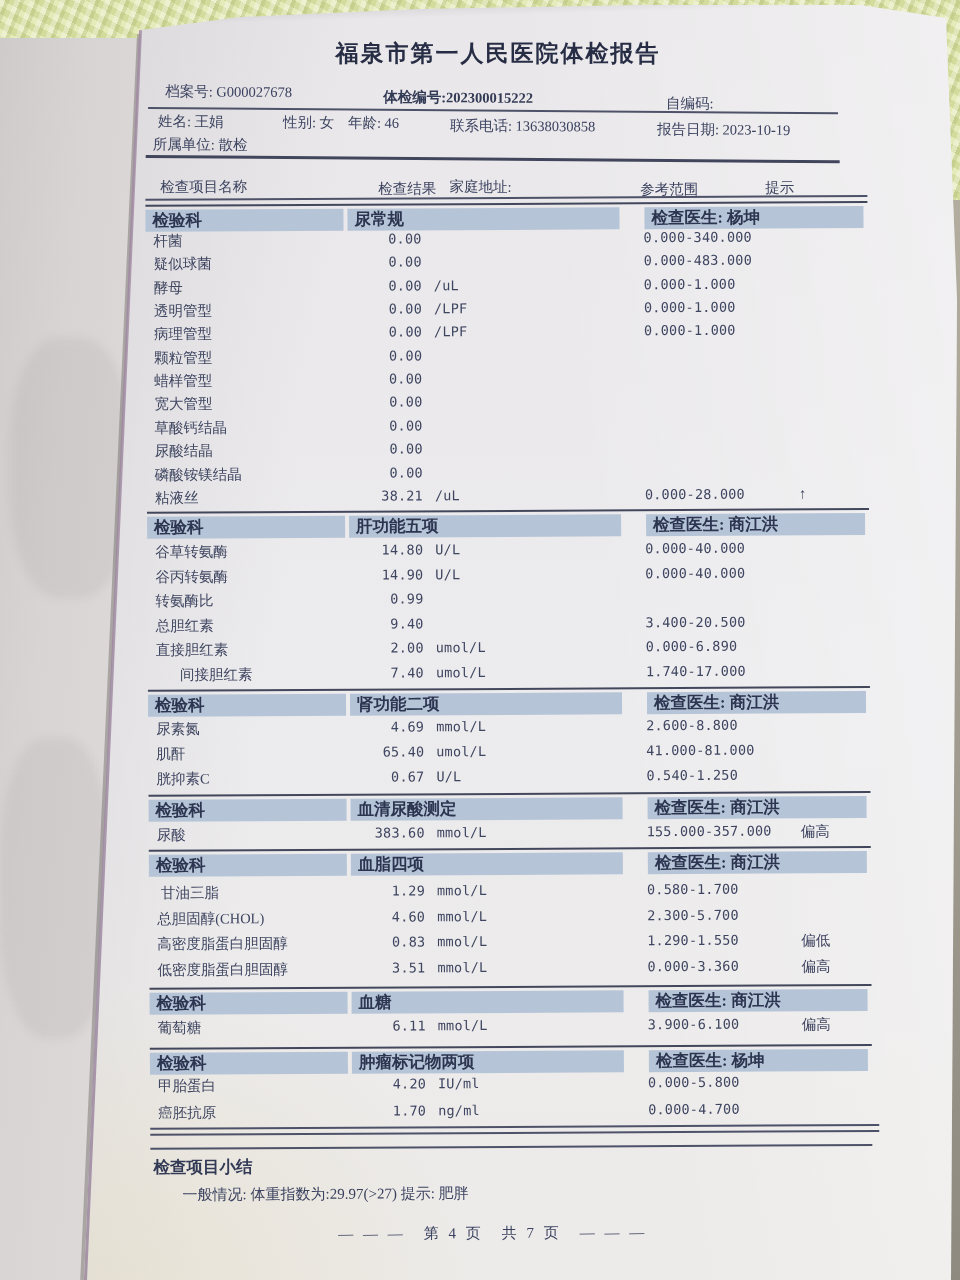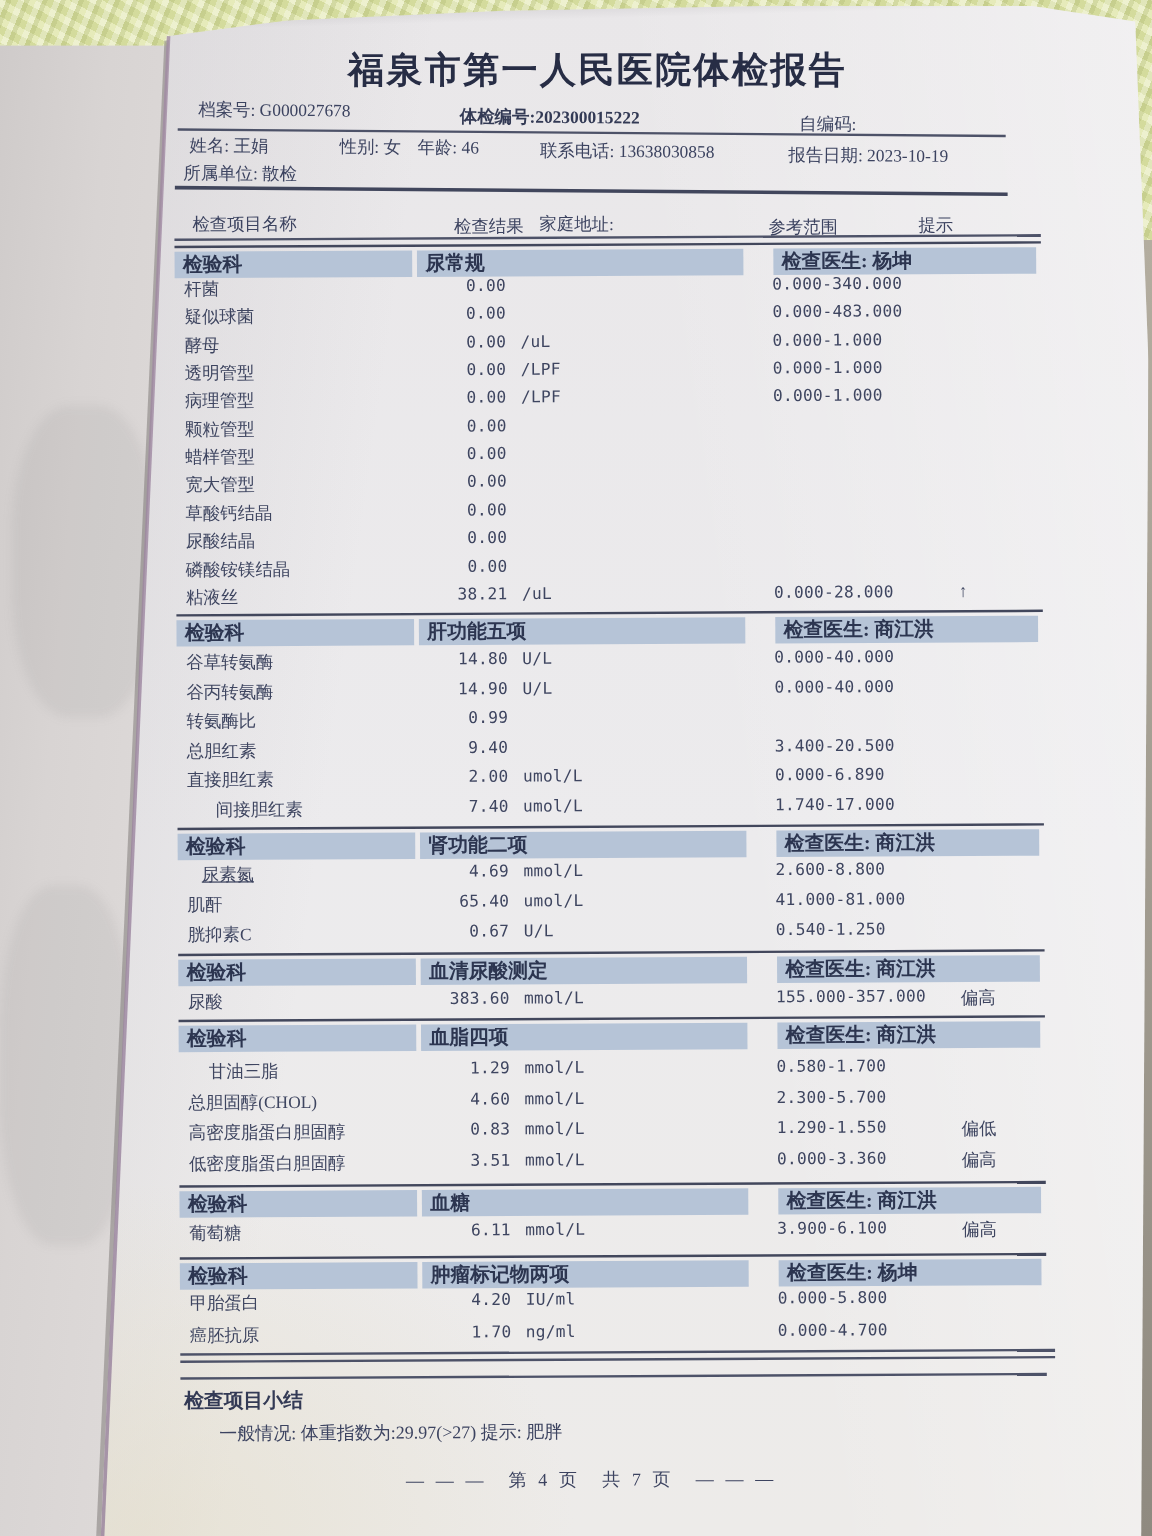--- a/index.html
+++ b/index.html
@@ -48,21 +48,21 @@
     background:linear-gradient(to bottom, rgba(100,96,104,.25), rgba(100,96,104,0) 78%);
     transform:rotate(-1.6deg);transform-origin:left center;
   }
   .edge-line{
     position:absolute;left:139px;top:30px;width:2.5px;height:1255px;
     background:linear-gradient(180deg,#a18aa3,#96809b);
     transform:rotate(2.52deg);transform-origin:top left;opacity:.8;
   }
   .title{
     position:absolute;left:148px;top:38px;width:700px;text-align:center;
-    font-size:30px;font-weight:700;letter-spacing:2px;color:#272d45;
+    font-size:23px;font-weight:700;letter-spacing:2px;color:#272d45;
   }
   .meta-tilt{position:absolute;inset:0;transform:rotate(0.45deg);transform-origin:160px 120px;}
   .content-tilt{position:absolute;inset:0;transform:rotate(-0.3deg);transform-origin:490px 700px;}
   .abs{position:absolute;white-space:nowrap;}
   .meta{font-size:14.5px;color:#3c4360;}
   .meta b{font-weight:700;color:#333a55;}
   .hline{position:absolute;background:#4d5268;height:1.6px;}
   .hline.thick{height:3px;background:#41465c;}
   .colhead{font-size:14.5px;color:#3c4360;}
   
@@ -285,21 +285,21 @@
     <span class="abs num unit">umol/L</span>
     <span class="abs num range">1.740-17.000</span>
     <span class="abs flag"></span>
   </div>
         </div>
         <div class="section" style="top: 688px; height: 103px;">
     <div class="band-cell" style="left:0;width:198px;">检验科</div>
     <div class="band-cell" style="left:202px;width:272px;">肾功能二项</div>
     <div class="band-cell" style="left:499px;width:219px;">检查医生: 商江洪</div>
   <div class="row-item" style="top: 28px;">
-    <span class="abs" style="left:20px;text-decoration:underline;">尿素氮</span>
+    <span class="abs" style="left:8px;">尿素氮</span>
     <span class="abs num result">4.69</span>
     <span class="abs num unit">mmol/L</span>
     <span class="abs num range">2.600-8.800</span>
     <span class="abs flag"></span>
   </div>
           <div class="row-item" style="top: 53px;">
     <span class="abs" style="left:8px;">肌酐</span>
     <span class="abs num result">65.40</span>
     <span class="abs num unit">umol/L</span>
     <span class="abs num range">41.000-81.000</span>
@@ -323,21 +323,21 @@
     <span class="abs num unit">mmol/L</span>
     <span class="abs num range">155.000-357.000</span>
     <span class="abs flag">偏高</span>
   </div>
         </div>
         <div class="section" style="top: 848px; height: 134px;">
     <div class="band-cell" style="left:0;width:198px;">检验科</div>
     <div class="band-cell" style="left:202px;width:272px;">血脂四项</div>
     <div class="band-cell" style="left:499px;width:219px;">检查医生: 商江洪</div>
   <div class="row-item" style="top: 32px;">
-    <span class="abs" style="left:25px;text-align:right;">甘油三脂</span>
+    <span class="abs" style="left:12px;text-align:right;">甘油三脂</span>
     <span class="abs num result">1.29</span>
     <span class="abs num unit">mmol/L</span>
     <span class="abs num range">0.580-1.700</span>
     <span class="abs flag"></span>
   </div>
           <div class="row-item" style="top: 57.5px;">
     <span class="abs" style="left:8px;">总胆固醇(CHOL)</span>
     <span class="abs num result">4.60</span>
     <span class="abs num unit">mmol/L</span>
     <span class="abs num range">2.300-5.700</span>

